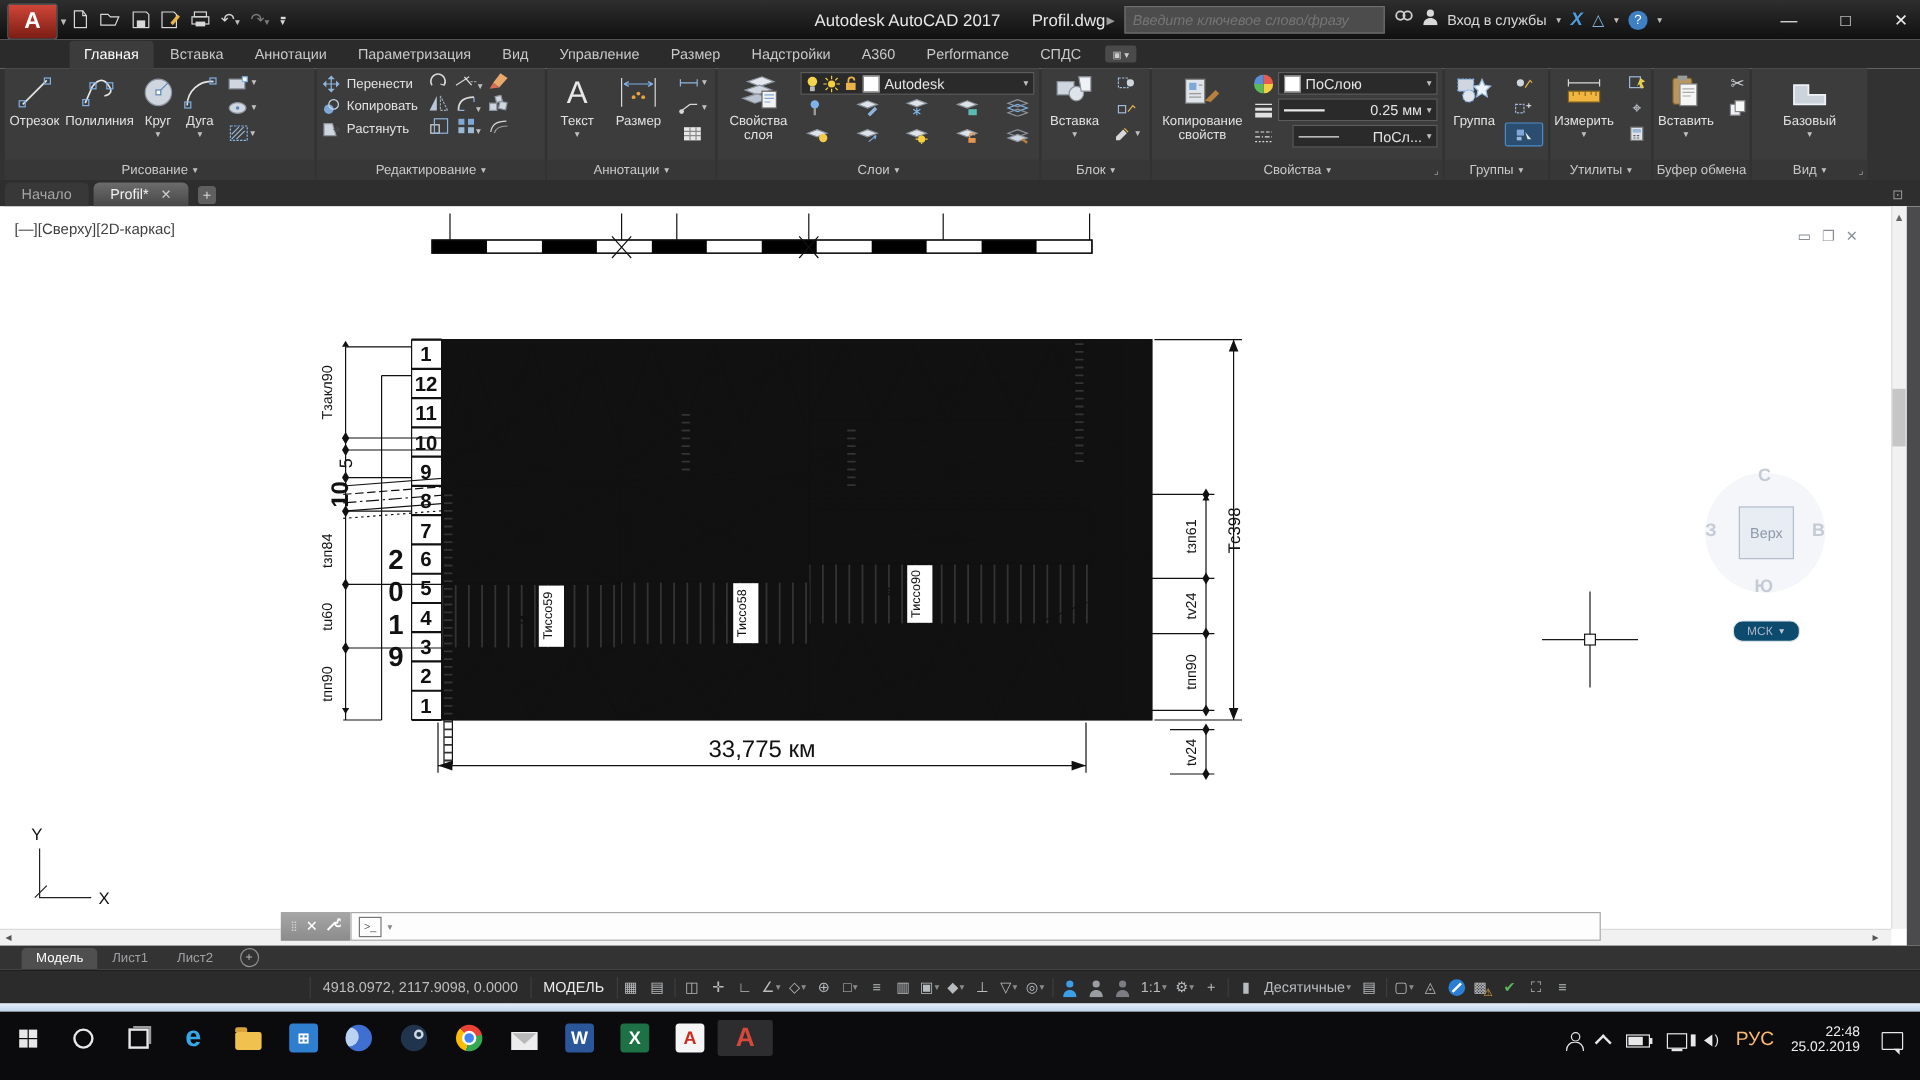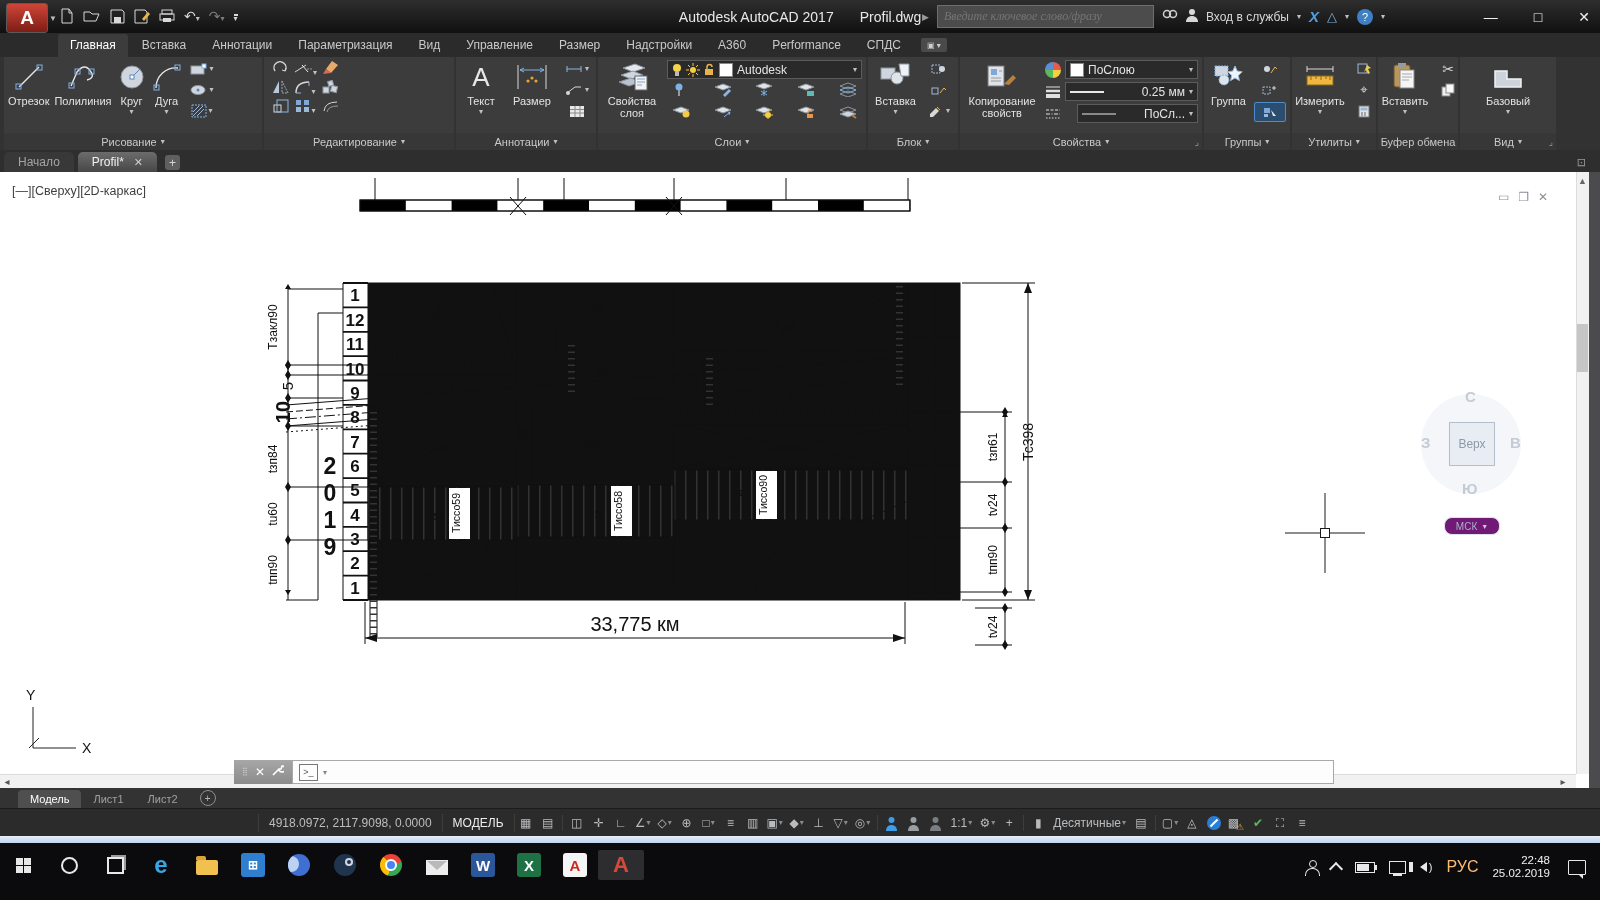--- a/index.html
+++ b/index.html
@@ -13,21 +13,21 @@
          display:flex;align-items:center;justify-content:center;}
   .alogo-caret{left:49px;top:14px;color:#bbb;font-size:8px;}
   .qat{left:60px;top:4px;height:24px;display:flex;align-items:center;gap:9px;color:#d6d6d6;}
   .qat .qi{font-size:14px;line-height:1;}
   .qat svg{display:block;}
   .title-center{left:0;top:0;width:1600px;height:33px;display:flex;align-items:center;justify-content:center;
                gap:26px;font-size:14px;color:#e8e8e8;pointer-events:none;}
   .infocenter{right:215px;top:4px;height:25px;display:flex;align-items:center;gap:8px;}
   .searchbox{width:215px;height:21px;background:#4c4c4c;border:1px solid #6e6e6e;display:flex;align-items:center;}
   .searchbox input{flex:1;background:transparent;border:0;outline:none;color:#7dd3fc;font-style:italic;
-                   font-size:12px;padding:0 6px;font-family:Liberation Serif, serif;}
+                   font-size:12px;padding:0 6px;font-family:Liberation Sans, sans-serif;}
   .ic-txt{color:#d8d8d8;font-size:12px;}
   .winbtns{right:10px;top:0;height:33px;display:flex;align-items:center;gap:36px;color:#efefef;font-size:14px;}
   
   .ribbontabs{left:0;top:33px;width:1600px;height:24px;background:#2b2b2b;display:flex;align-items:flex-end;
               padding-left:58px;box-sizing:border-box;gap:2px;}
   .rtab{padding:4px 12px 5px;font-size:12px;color:#c9c9c9;}
   .rtab.active{background:#3c3c3c;color:#fff;border-radius:3px 3px 0 0;}
   .rtab-more{margin-left:6px;margin-bottom:5px;width:26px;height:14px;background:#4a4a4a;border-radius:2px;
              color:#ccc;font-size:8px;display:flex;align-items:center;justify-content:center;gap:2px;}
   
@@ -59,21 +59,21 @@
          display:flex;align-items:center;justify-content:center;margin:0 0 2px 8px;}
   .ftmisc{position:absolute;right:14px;bottom:3px;color:#9a9a9a;font-size:11px;}
   
   .canvas{left:0;top:172px;width:1600px;height:616px;background:#fff;}
   .vplabel{left:12px;top:12px;font-size:12.5px;color:#3f3f3f;}
   .vpctl{left:1498px;top:18px;color:#8a8f97;font-size:12px;display:flex;gap:9px;}
   .vcube-disc{left:1421px;top:222px;width:100px;height:100px;border-radius:50%;background:#f4f6f9;}
   .vc-l{color:#c5cbd5;font-weight:bold;font-size:15px;}
   .vc-sq{left:1449px;top:250px;width:44px;height:42px;background:#e8ecf3;border:1px solid #b4bdcb;
          display:flex;align-items:center;justify-content:center;color:#8f99ab;font-size:12px;}
-  .wcs{left:1444px;top:345px;width:54px;height:16px;border-radius:8px;background:#701a75;border:1px solid #dde2ea;
+  .wcs{left:1444px;top:345px;width:54px;height:16px;border-radius:8px;background:#0c4a6e;border:1px solid #dde2ea;
        display:flex;align-items:center;justify-content:center;gap:4px;color:#a9b3c5;font-size:10px;}
   .vscroll{left:1576px;top:0;width:13px;height:602px;background:#f1f1f1;border-left:1px solid #dcdcdc;}
   .vthumb{left:1577px;top:152px;width:11px;height:48px;background:#c6c6c6;}
   .varr{left:1576px;top:2px;width:13px;height:14px;color:#666;font-size:9px;display:flex;align-items:center;justify-content:center;}
   .hscroll{left:0;top:602px;width:1576px;height:14px;background:#f1f1f1;border-top:1px solid #dcdcdc;}
   .harr{top:602px;width:14px;height:14px;color:#555;font-size:10px;display:flex;align-items:center;justify-content:center;}
   .rstrip{left:1589px;top:0;width:11px;height:616px;background:#4b4b4d;}
   
   .dock{left:234px;top:588px;width:1100px;height:24px;display:flex;}
   .dock-grip{width:58px;background:linear-gradient(#a7a7a7,#8b8b8b);display:flex;align-items:center;
@@ -296,20 +296,43 @@
       </div>
     </div>
     <div class="ptitle">
         <span>Рисование</span>
         <span class="caret">▾</span>
       </div>
   </div>
 
   <div class="panel" style="width:190px">
     <div class="pbody">
+      <div style="display:flex;flex-direction:column;">
+        <div class="rowbtn">
+          <svg width="16" height="16">
+              <path d="M8 1 L11 4 H5 Z M8 15 L5 12 H11 Z M1 8 L4 5 V11 Z M15 8 L12 11 V5 Z" fill="#8fb4dd"></path>
+              <path d="M3 8 H13 M8 3 V13" stroke="#8fb4dd"></path>
+            </svg>
+          <span>Перенести</span>
+        </div>
+        <div class="rowbtn">
+          <svg width="16" height="16">
+              <circle cx="6" cy="10" r="4" fill="#7fa8d8"></circle>
+              <circle cx="10" cy="6" r="4" fill="none" stroke="#c8d4e2"></circle>
+            </svg>
+          <span>Копировать</span>
+        </div>
+        <div class="rowbtn">
+          <svg width="16" height="16">
+              <path d="M2 3 L9 3 L12 13 L2 13 Z" fill="#cfd6df" stroke="#8d949e"></path>
+              <path d="M10 8 H15 M15 8 L12 6 M15 8 L12 10" stroke="#4a4a4a"></path>
+            </svg>
+          <span>Растянуть</span>
+        </div>
+      </div>
       <div class="grid3">
         <span><svg width="17" height="15">
               <path d="M3 11 A 6 6 0 1 1 13 11" fill="none" stroke="#d8d8d8" stroke-width="1.4"></path>
               <path d="M13 11 l-3 -1 M13 11 l1 -3" stroke="#d8d8d8"></path>
             </svg></span>
         <span><svg width="19" height="12">
               <path d="M1 9 L12 2" stroke="#d8d8d8"></path>
               <path d="M8 2 L14 9" stroke="#e8e8e8"></path>
               <path d="M13 6 h5" stroke="#9a9a9a" stroke-dasharray="2 1"></path>
             </svg><span class="caret">▾</span></span>

